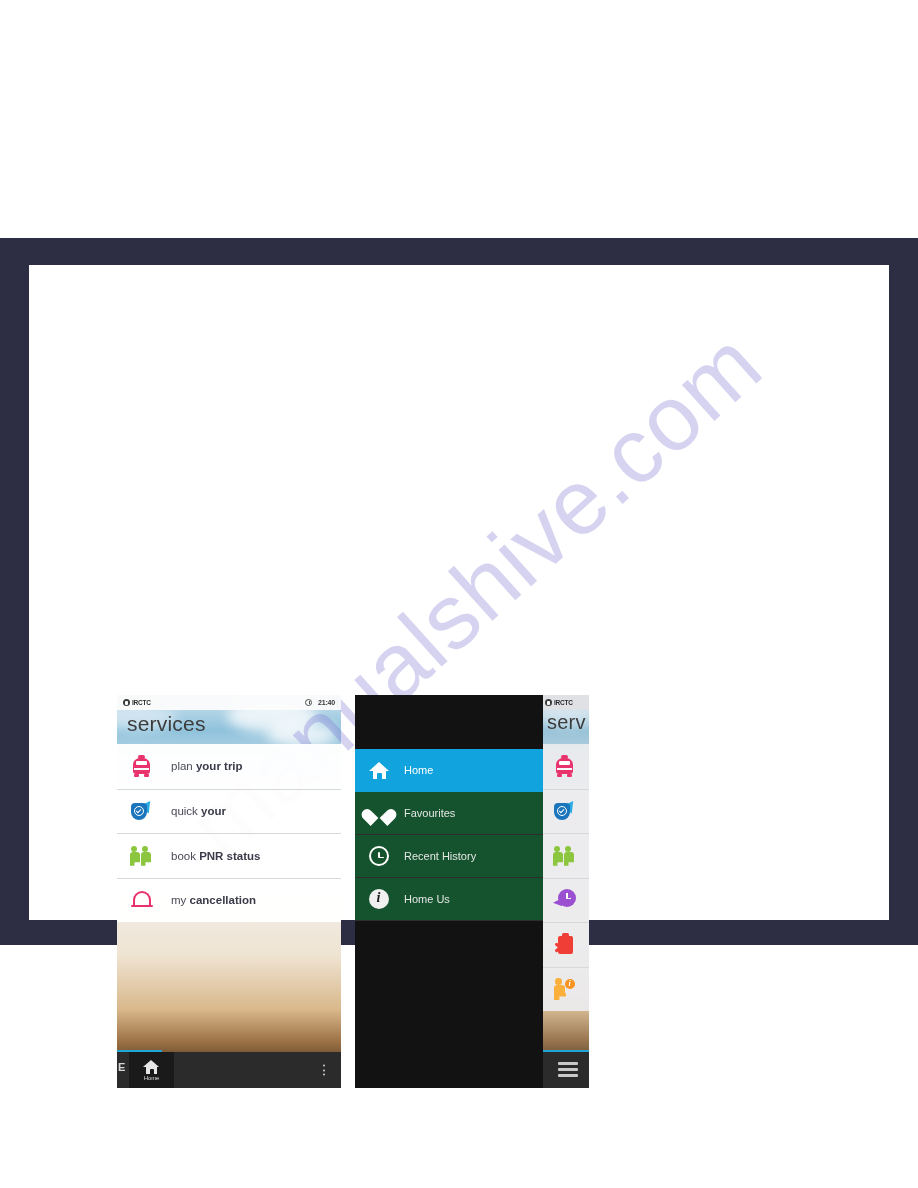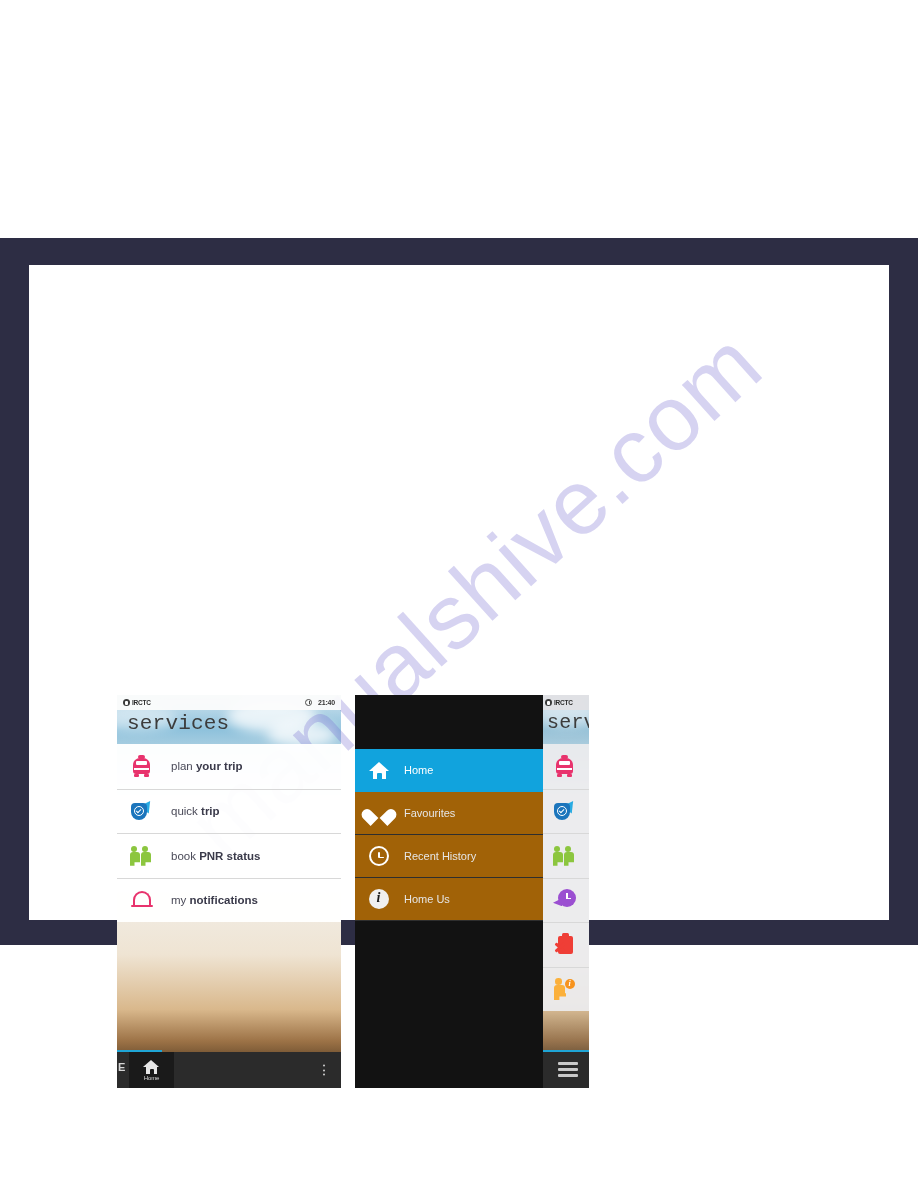--- a/index.html
+++ b/index.html
@@ -117,21 +117,20 @@
     content:""; position:absolute; left:3px; top:1.4px;
     width:1px; height:2.4px; background:#4a4a4a;
   }
   .sb-time { font-size: 7px; font-weight: 700; color:#333; letter-spacing:-0.2px; }
 
   .page-title {
     position: absolute; left: 10px; top: 17px;
     font-size: 21px; font-weight: 300;
     color: #3c3c3c; letter-spacing: 0.2px;
     z-index: 5;
-    font-family: Liberation Mono, monospace;
   }
 
   .service-list {
     position: absolute; left: 0; top: 49px;
     width: 100%;
     z-index: 4;
   }
   .service-row {
     position: relative;
     height: 44.5px;
@@ -277,21 +276,21 @@
     background: #121212;
     z-index: 4;
   }
   .drawer-top { height: 54px; background: #121212; }
   .drawer-item {
     position: relative;
     height: 43px;
     display: flex; align-items: center;
     padding-left: 13px;
     border-bottom: 1px solid #2e2e2e;
-    background: #a16207;
+    background: #14532d;
   }
   .drawer-item.active { background: #11a3dd; border-bottom-color:#11a3dd; }
   .drawer-ic {
     width: 22px; height: 22px; flex: 0 0 22px;
     margin-right: 14px; position: relative;
   }
   .drawer-label { font-size: 11px; color: #e6e6e6; }
   .drawer-item.active .drawer-label { color: #ffffff; }
 
   
@@ -390,21 +389,21 @@
 
         <div class="service-row">
           <span class="svc-icon">
             <span class="ic-quick">
                 <i class="arrow"></i>
                 <i class="shield"></i>
                 <i class="inner"></i>
                 <i class="tick"></i>
               </span>
           </span>
-          <span class="svc-label"><span>quick </span><b>trip</b></span>
+          <span class="svc-label"><span>quick </span><b>your</b></span>
         </div>
 
         <div class="service-row">
           <span class="svc-icon">
             <span class="ic-pnr">
                 <i class="p1-h"></i>
                 <i class="p1-b"></i>
                 <i class="p1-l"></i>
                 <i class="p2-h"></i>
                 <i class="p2-b"></i>
@@ -417,21 +416,21 @@
 
 
 
         <div class="service-row">
           <span class="svc-icon">
             <span class="ic-notif">
                 <i class="bell"></i>
                 <i class="base"></i>
               </span>
           </span>
-          <span class="svc-label"><span>my </span><b>notifications</b></span>
+          <span class="svc-label"><span>my </span><b>cancellation</b></span>
         </div>
 
       </div>
 
       <div class="appbar">
         <span class="appbar-accent"></span>
         <span class="appbar-e">E</span>
         <div class="appbar-home">
           <span class="home-glyph">
             <i class="roof"></i>

